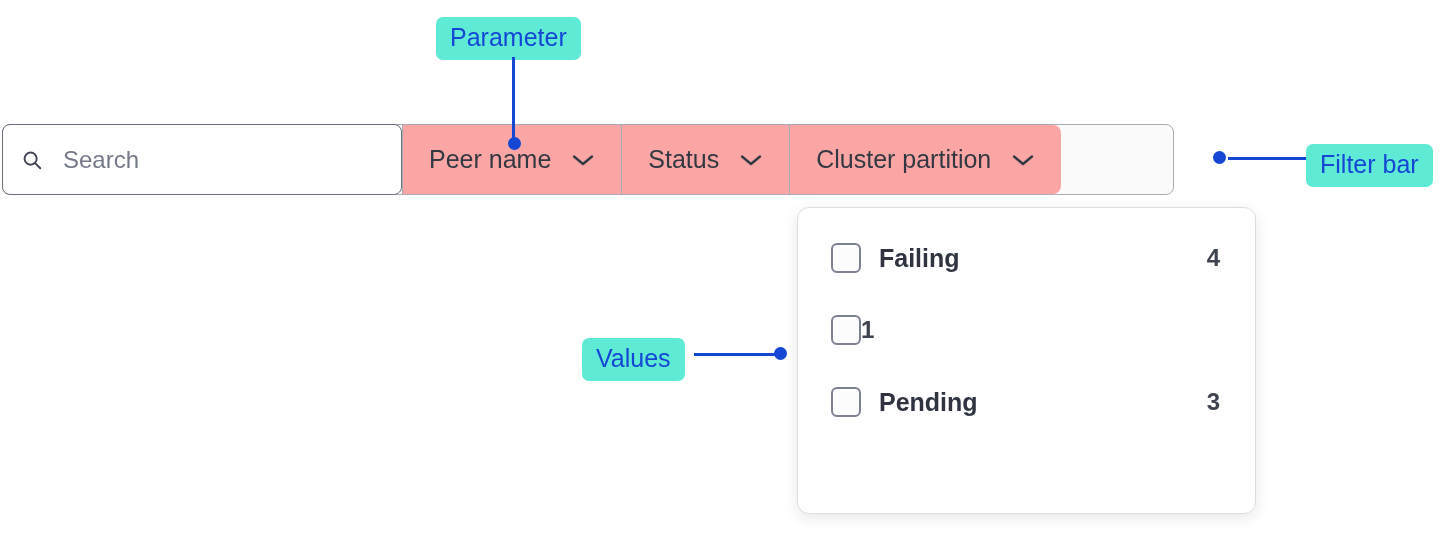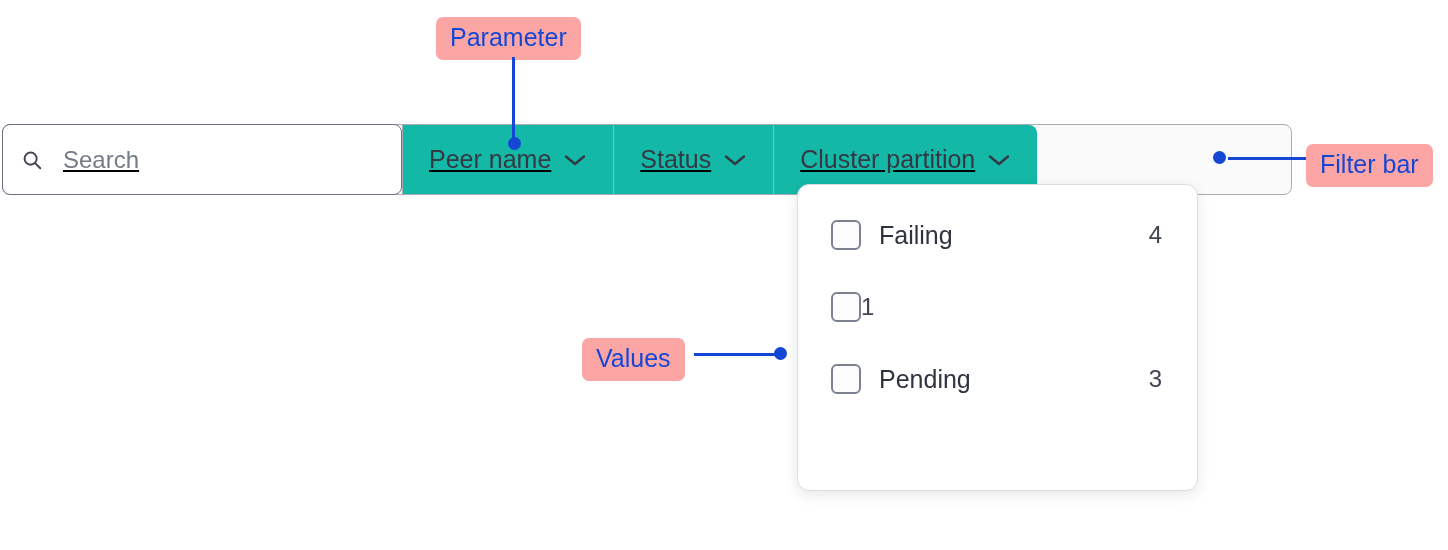--- a/index.html
+++ b/index.html
@@ -14,29 +14,28 @@
     overflow: hidden;
     font-family: "Liberation Sans", sans-serif;
     -webkit-font-smoothing: antialiased;
   }
 
   
   .filter-bar {
     position: absolute;
     left: 2px;
     top: 124px;
-    width: 1290px;
+    width: 1172px;
     height: 71px;
     display: flex;
     align-items: stretch;
     border: 1px solid #a9abb5;
     border-radius: 8px;
     background: #fafafa;
     box-sizing: border-box;
-    text-decoration: underline;
   }
 
   .search-box {
     width: 400px;
     flex: 0 0 400px;
     background: #ffffff;
     border: 1px solid #6b7080;
     border-radius: 8px;
     margin: -1px 0 -1px -1px;
     display: flex;
@@ -66,23 +65,23 @@
   }
   .search-input::placeholder {
     color: #747a88;
     opacity: 1;
   }
 
   .filter-seg {
     flex: 0 0 auto;
     display: flex;
     align-items: center;
-    gap: 12px;
+    gap: 20px;
     padding: 0 26px;
-    background: #14b8a6;
+    background: #fca5a5;
     border-left: 1px solid #a9abb5;
     box-sizing: border-box;
     cursor: default;
   }
   .filter-seg:last-child {
     border-radius: 0 8px 8px 0;
   }
   .filter-seg .seg-label {
     font-size: 25px;
     color: #343842;
@@ -93,29 +92,30 @@
     height: 14px;
     flex: 0 0 24px;
     display: block;
     color: #343842;
   }
 
   
   .dropdown {
     position: absolute;
     left: 797px;
-    top: 184px;
-    width: 401px;
+    top: 207px;
+    width: 459px;
     height: 307px;
     background: #ffffff;
     border: 1px solid #dcdee3;
     border-radius: 12px;
     box-shadow: 0 4px 14px rgba(30, 34, 45, 0.10);
     box-sizing: border-box;
     padding: 14px 0;
+    font-weight: bold;
   }
   .dd-row {
     height: 72px;
     display: flex;
     align-items: center;
     padding: 0 35px 0 33px;
     box-sizing: border-box;
     cursor: default;
   }
   .cb {
@@ -136,21 +136,21 @@
   }
   .dd-count {
     font-size: 24px;
     color: #3f4450;
     text-align: right;
   }
 
   
   .anno-pill {
     position: absolute;
-    background: #fca5a5;
+    background: #5eead4;
     color: #1547d4;
     font-size: 25px;
     border-radius: 7px;
     padding: 6px 14px 8px 14px;
     white-space: nowrap;
     box-sizing: border-box;
   }
   #anno-parameter { left: 436px; top: 17px; }
   #anno-filterbar { left: 1306px; top: 144px; }
   #anno-values    { left: 582px; top: 338px; }

